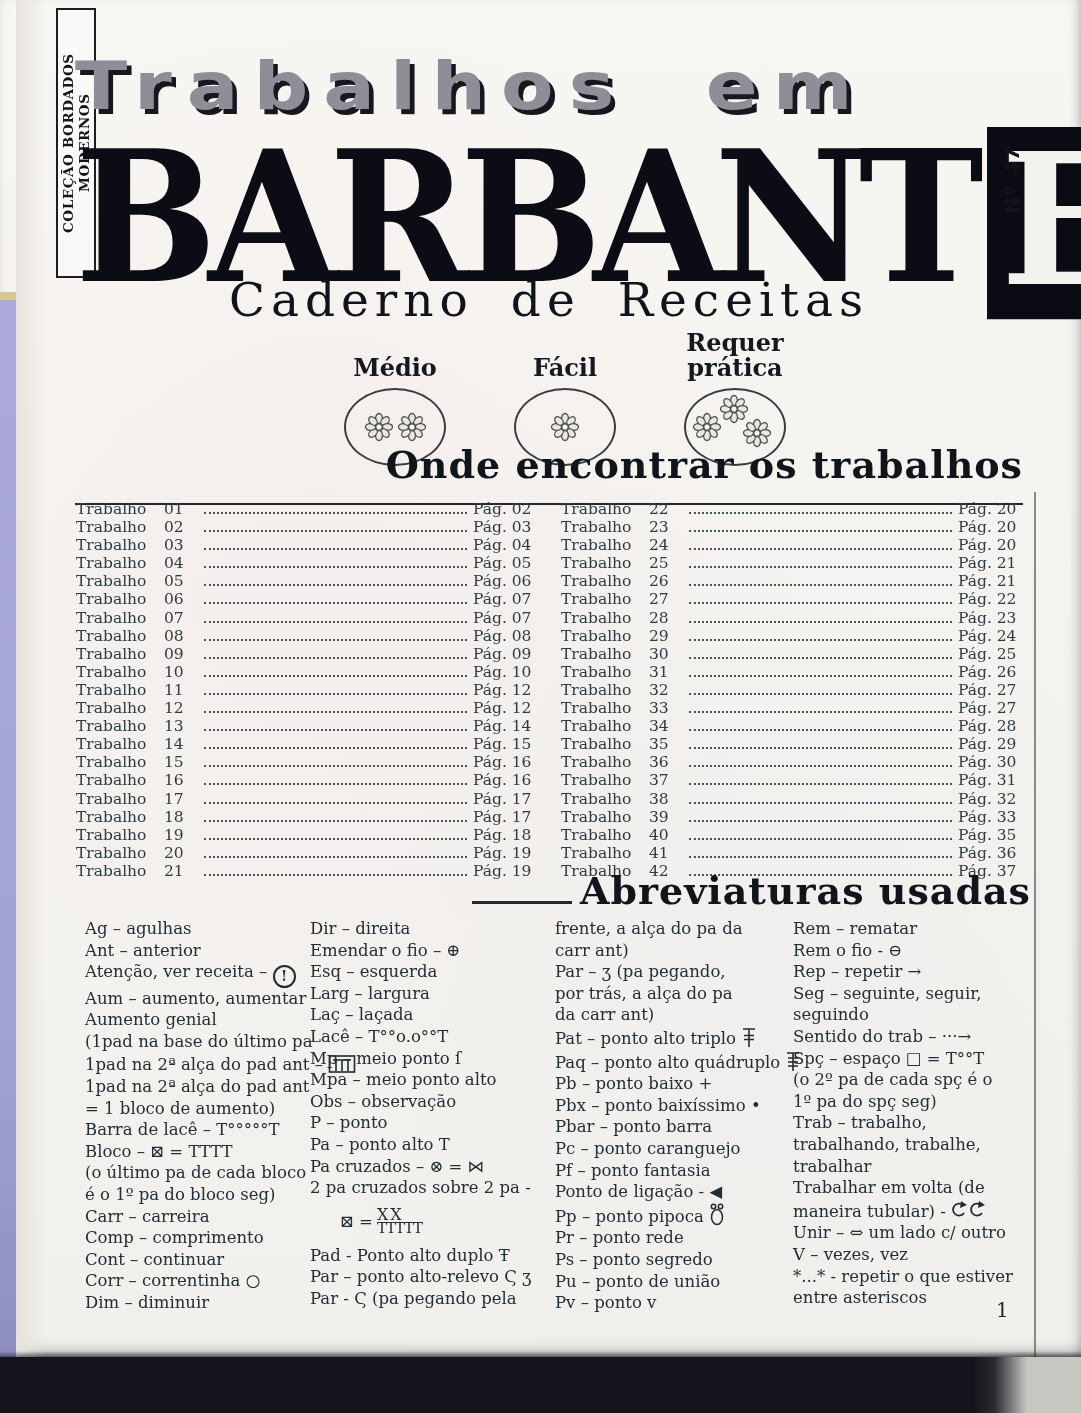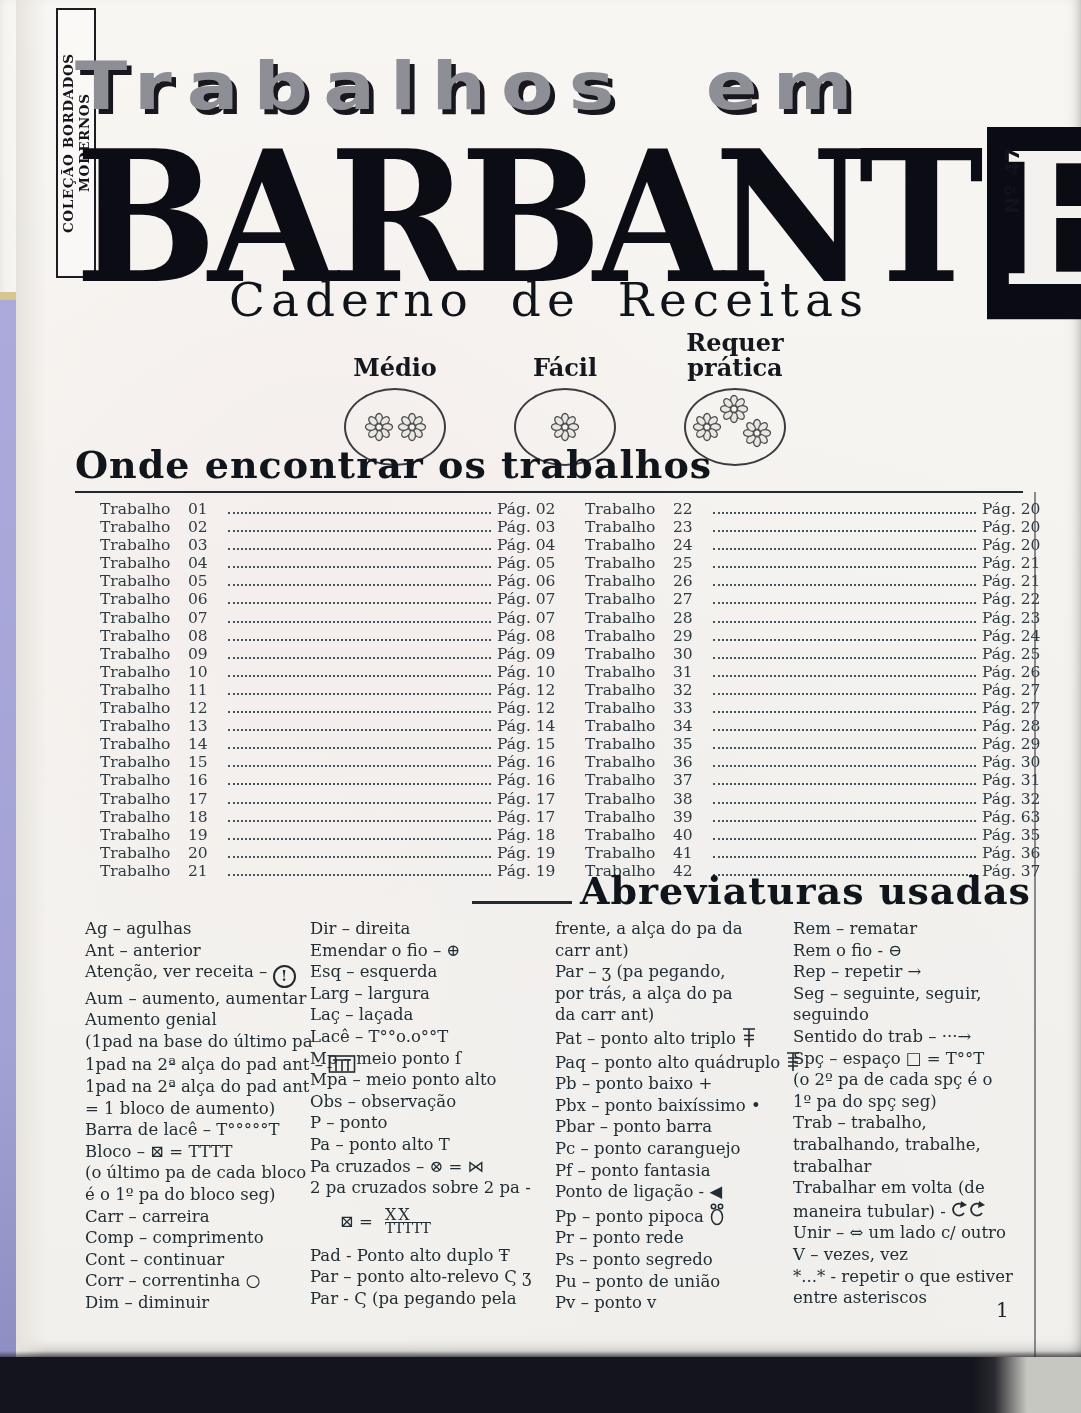--- a/index.html
+++ b/index.html
@@ -85,25 +85,25 @@
     margin:8px auto 0;display:flex;align-items:center;justify-content:center;gap:3px;
     position:relative;
   }
   .oval.triple .flower{position:absolute;}
   .oval.triple .flower.f1{left:6px;top:22px;}
   .oval.triple .flower.f2{left:33px;top:4px;}
   .oval.triple .flower.f3{left:56px;top:28px;}
   .flower{display:block;}
   
   .toc-head{
-    position:absolute;left:75px;top:442px;width:948px;
+    position:absolute;left:75px;top:442px;width:948px;text-align:right;
     font:bold 38px "DejaVu Serif",serif;color:#10151b;letter-spacing:1px;
-    border-bottom:2px solid #23282e;padding-bottom:4px;
-  }
-  .toc-cols{position:absolute;left:100px;top:500px;width:940px;display:flex;gap:30px;}
+    border-bottom:2px solid #23282e;padding-bottom:16px;
+  }
+  .toc-cols{position:absolute;left:76px;top:500px;width:940px;display:flex;gap:30px;}
   .toc-col{flex:1;}
   .toc-row{
     display:flex;align-items:baseline;height:18.1px;
     font-size:15.5px;color:#2d3b43;
   }
   .t-label{width:88px;}
   .t-num{width:36px;}
   .leader{flex:1;border-bottom:2px dotted #44545c;margin:0 6px 4px 4px;}
   .t-page{width:58px;text-align:right;white-space:nowrap;}
   
@@ -121,21 +121,21 @@
     font-size:16.5px;line-height:21.6px;color:#222e35;
     white-space:nowrap;
   }
   .abbr-line svg{vertical-align:-4px;}
   .sym-circle{
     display:inline-flex;width:19px;height:19px;border:2px solid #222a30;border-radius:50%;
     align-items:center;justify-content:center;
     font:bold 14px "DejaVu Serif",serif;vertical-align:-4px;
   }
   .stack-line{margin-left:30px;display:flex;align-items:center;height:46px;}
-  .stackbox{display:inline-flex;flex-direction:column;line-height:1;margin-left:12px;}
+  .stackbox{display:inline-flex;flex-direction:column;line-height:1;margin-left:4px;}
   .stack-top{font-size:16px;letter-spacing:2px;}
   .stack-bottom{font-size:15px;letter-spacing:-1px;margin-top:-2px;}
   
   .right-rule{position:absolute;left:1034px;top:492px;width:2px;height:876px;background:#43434b;opacity:.6;}
   .page-num{position:absolute;left:996px;top:1298px;font:20px "DejaVu Serif",serif;color:#1d252b;}
 </style>
 </head>
 <body>
 
 <div class="page">
@@ -480,21 +480,21 @@
         <div class="toc-row">
           <span class="t-label">Trabalho</span>
           <span class="t-num">38</span>
           <span class="leader"></span>
           <span class="t-page">Pág. 32</span>
         </div>
         <div class="toc-row">
           <span class="t-label">Trabalho</span>
           <span class="t-num">39</span>
           <span class="leader"></span>
-          <span class="t-page">Pág. 63</span>
+          <span class="t-page">Pág. 33</span>
         </div>
         <div class="toc-row">
           <span class="t-label">Trabalho</span>
           <span class="t-num">40</span>
           <span class="leader"></span>
           <span class="t-page">Pág. 35</span>
         </div>
         <div class="toc-row">
           <span class="t-label">Trabalho</span>
           <span class="t-num">41</span>

